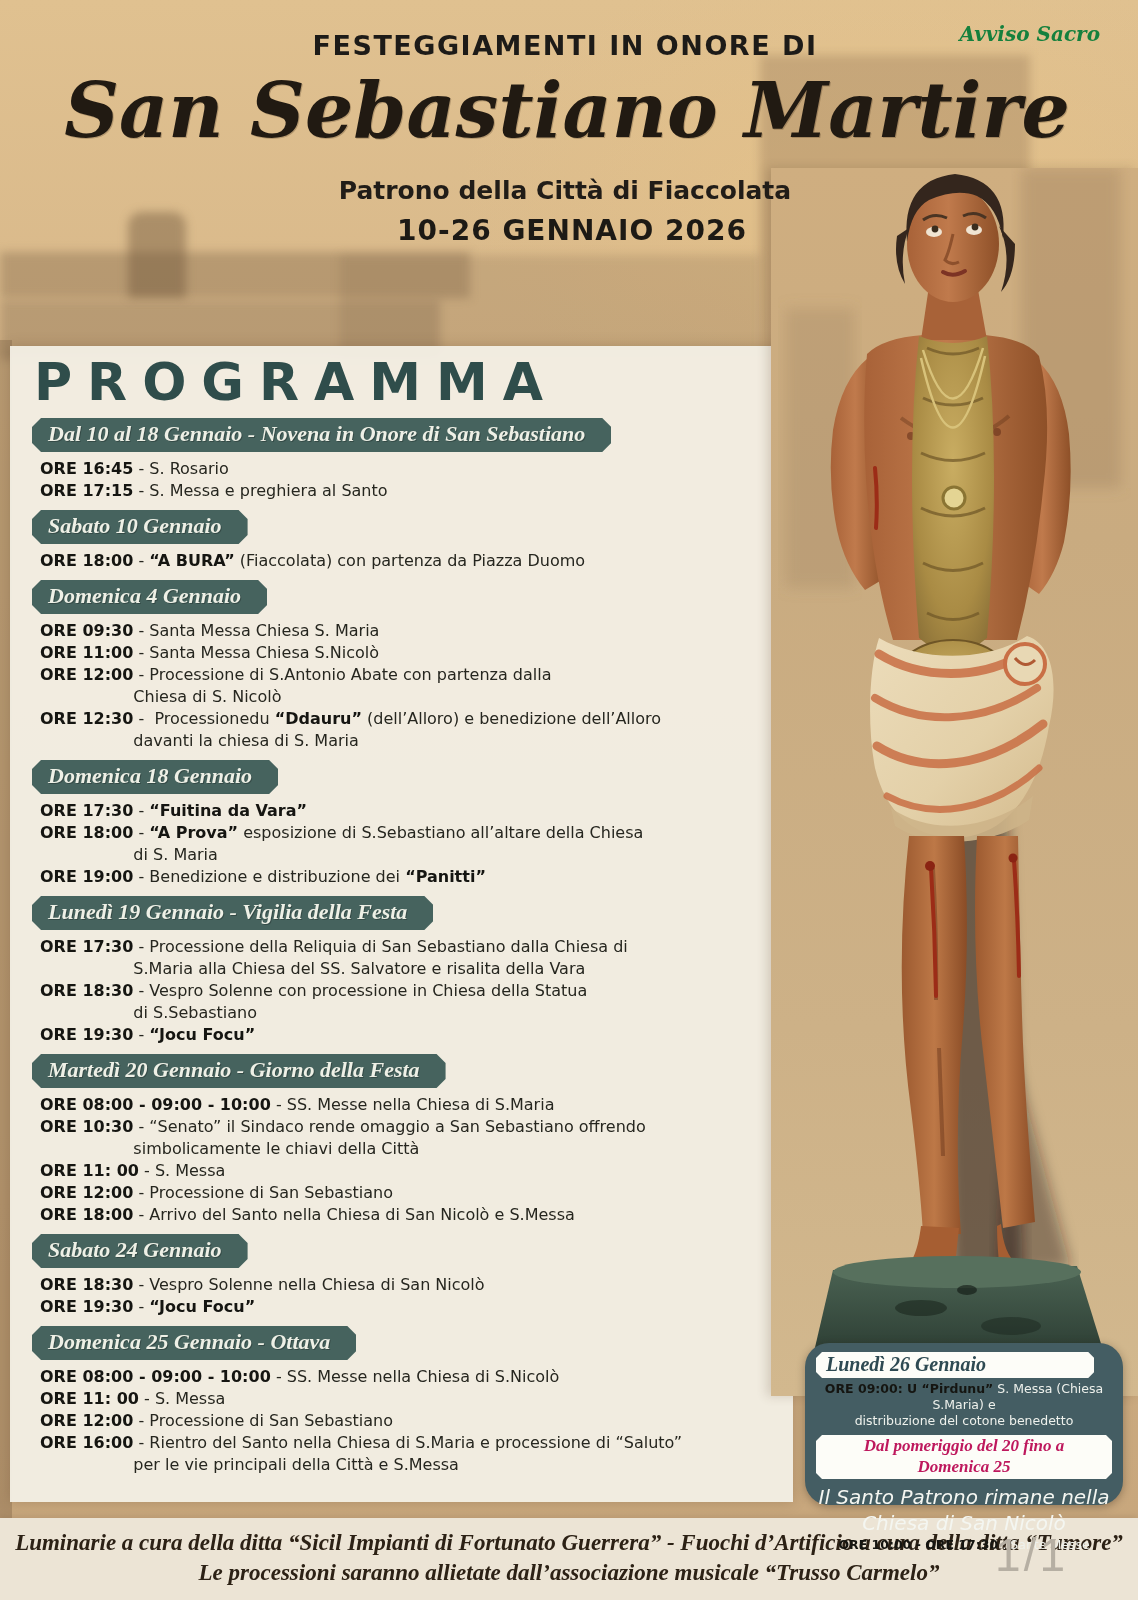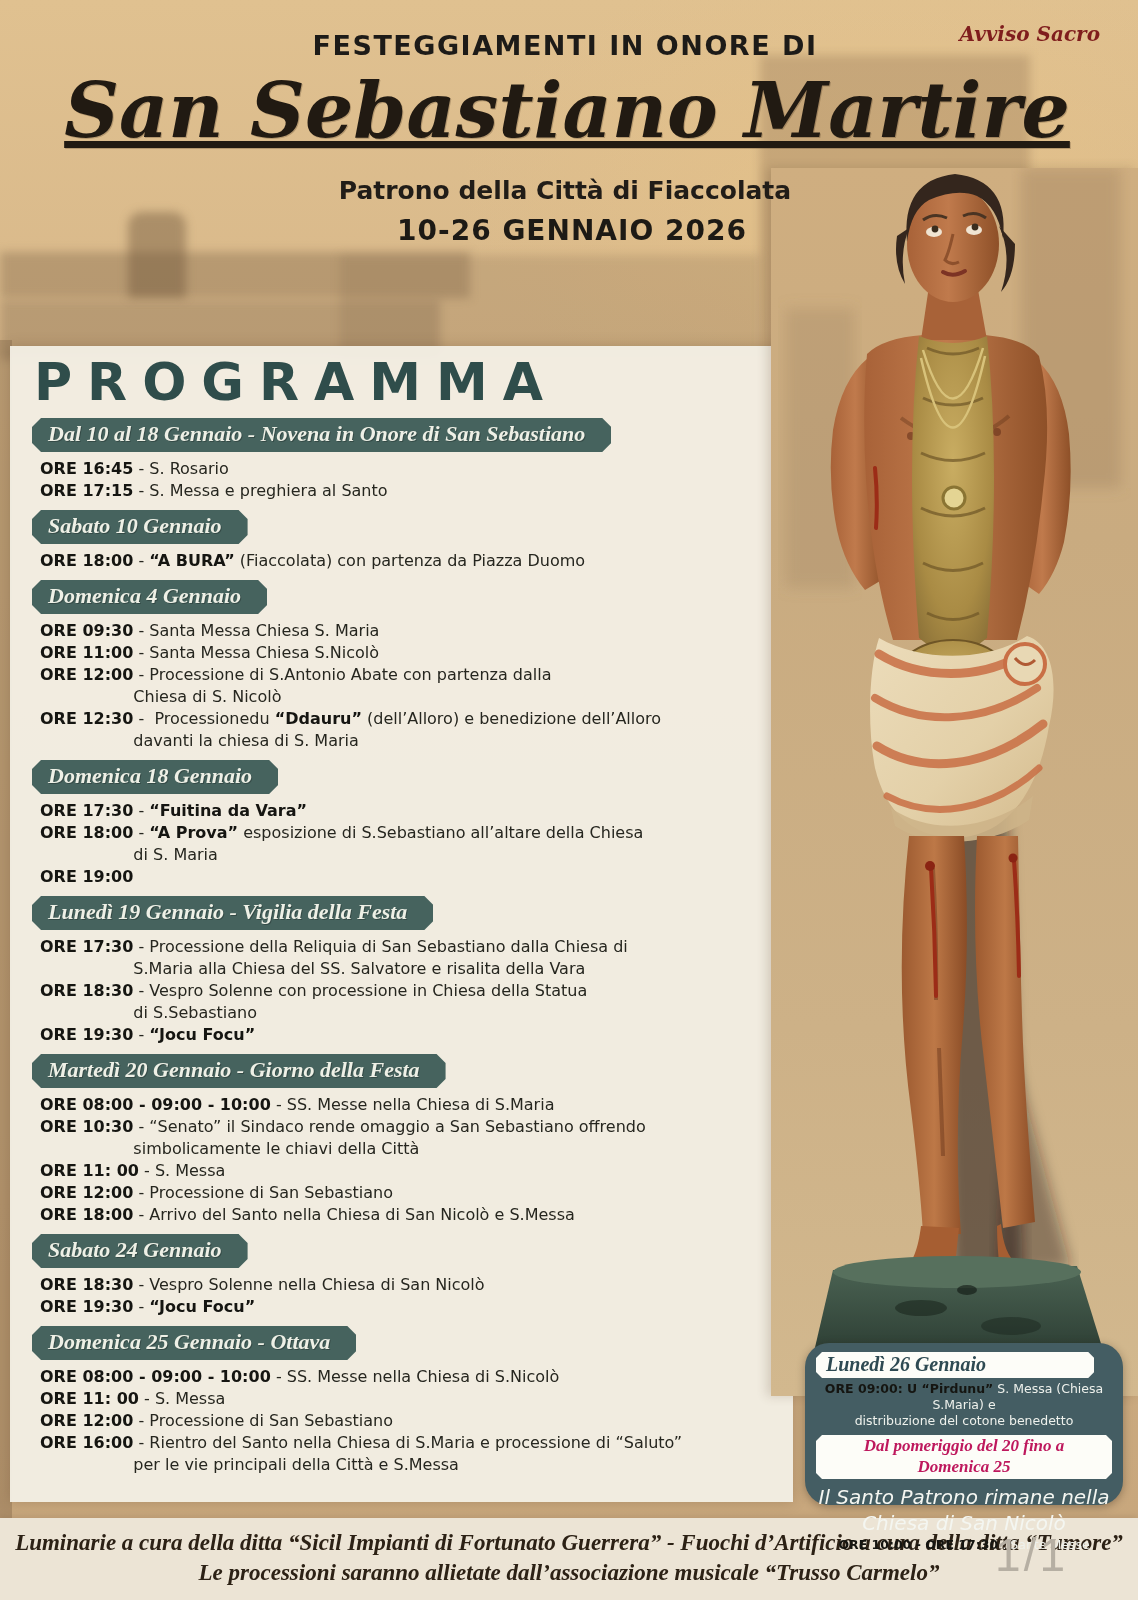--- a/index.html
+++ b/index.html
@@ -22,30 +22,30 @@
   .bgshape{position:absolute;filter:blur(5px);z-index:0;}
   .bg-cornice{left:0;top:252px;width:470px;height:46px;background:rgba(125,99,72,.38);}
   .bg-cornice2{left:0;top:300px;width:440px;height:60px;background:rgba(110,86,62,.30);}
   .bg-urn{left:128px;top:212px;width:58px;height:86px;background:rgba(104,80,56,.42);border-radius:14px 14px 4px 4px;}
   .bg-column{left:760px;top:55px;width:270px;height:300px;background:rgba(146,118,86,.34);}
   .bg-facade{left:340px;top:255px;width:420px;height:100px;background:rgba(139,112,82,.26);}
   .bg-leftwall{left:0;top:340px;width:12px;height:1180px;background:rgba(120,94,66,.35);filter:none;}
 
   .notice{
     position:absolute;right:38px;top:22px;z-index:4;
-    font:italic 700 20px "DejaVu Serif",serif;color:#7f1d1d;
+    font:italic 700 20px "DejaVu Serif",serif;color:#15803d;
   }
   .kicker{
     position:absolute;left:0;top:30px;width:1130px;text-align:center;z-index:3;
     font:700 27px "DejaVu Sans",sans-serif;letter-spacing:1.5px;color:#1d1b18;
   }
   .main-title{
     position:absolute;left:0;top:66px;width:1134px;text-align:center;z-index:3;
     font:italic 700 76px "DejaVu Serif",serif;color:var(--title-ink);
-    text-shadow:1px 1px 0 rgba(60,40,20,.25);white-space:nowrap;text-decoration:underline;
+    text-shadow:1px 1px 0 rgba(60,40,20,.25);white-space:nowrap;
   }
   .subtitle{
     position:absolute;left:0;top:176px;width:1130px;text-align:center;z-index:3;
     font:700 25px "DejaVu Sans",sans-serif;color:#211d18;
   }
   .date-range{
     position:absolute;left:7px;top:214px;width:1130px;text-align:center;z-index:3;
     font:700 28px "DejaVu Sans",sans-serif;letter-spacing:1px;color:#1d1a15;
   }
 
@@ -171,20 +171,21 @@
         <span class="etime">ORE 17:30</span>
         <span class="etext"><span> - </span><span class="seg-bold">“Fuitina da Vara”</span></span>
       </div>
       <div class="event">
         <span class="etime">ORE 18:00</span>
         <span class="etext"><span> - </span><span class="seg-bold">“A Prova”</span><span> esposizione di S.Sebastiano all’altare della Chiesa
 di S. Maria</span></span>
       </div>
       <div class="event">
         <span class="etime">ORE 19:00</span>
+        <span class="etext"><span> - Benedizione e distribuzione dei </span><span class="seg-bold">“Panitti”</span></span>
       </div>
       <div class="banner">Lunedì 19 Gennaio - Vigilia della Festa</div>
       <div class="event">
         <span class="etime">ORE 17:30</span>
         <span class="etext"><span> - Processione della Reliquia di San Sebastiano dalla Chiesa di
 S.Maria alla Chiesa del SS. Salvatore e risalita della Vara</span></span>
       </div>
       <div class="event">
         <span class="etime">ORE 18:30</span>
         <span class="etext"><span> - Vespro Solenne con processione in Chiesa della Statua

